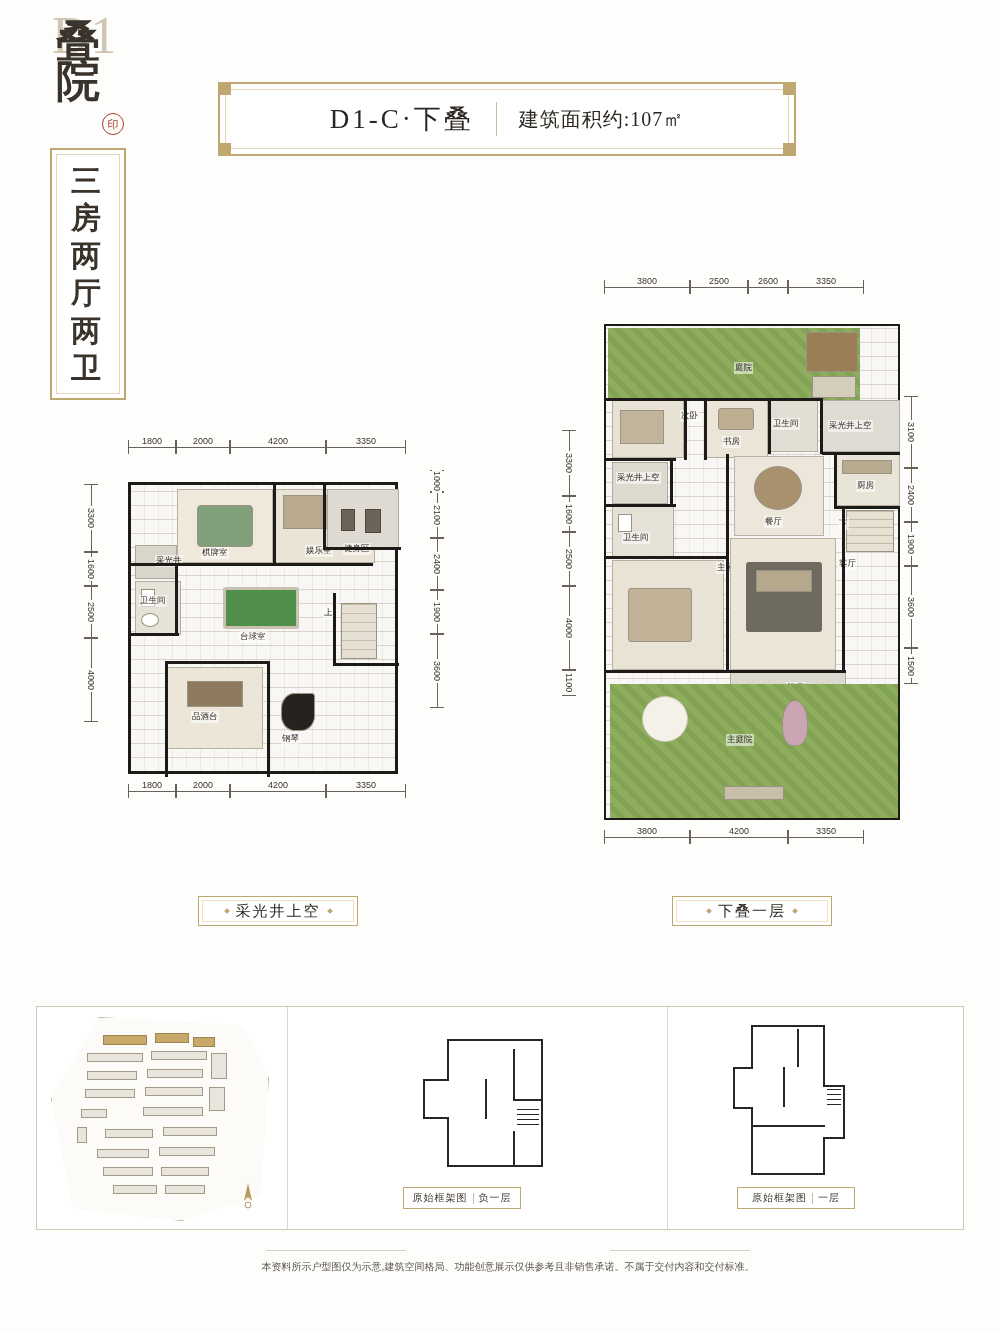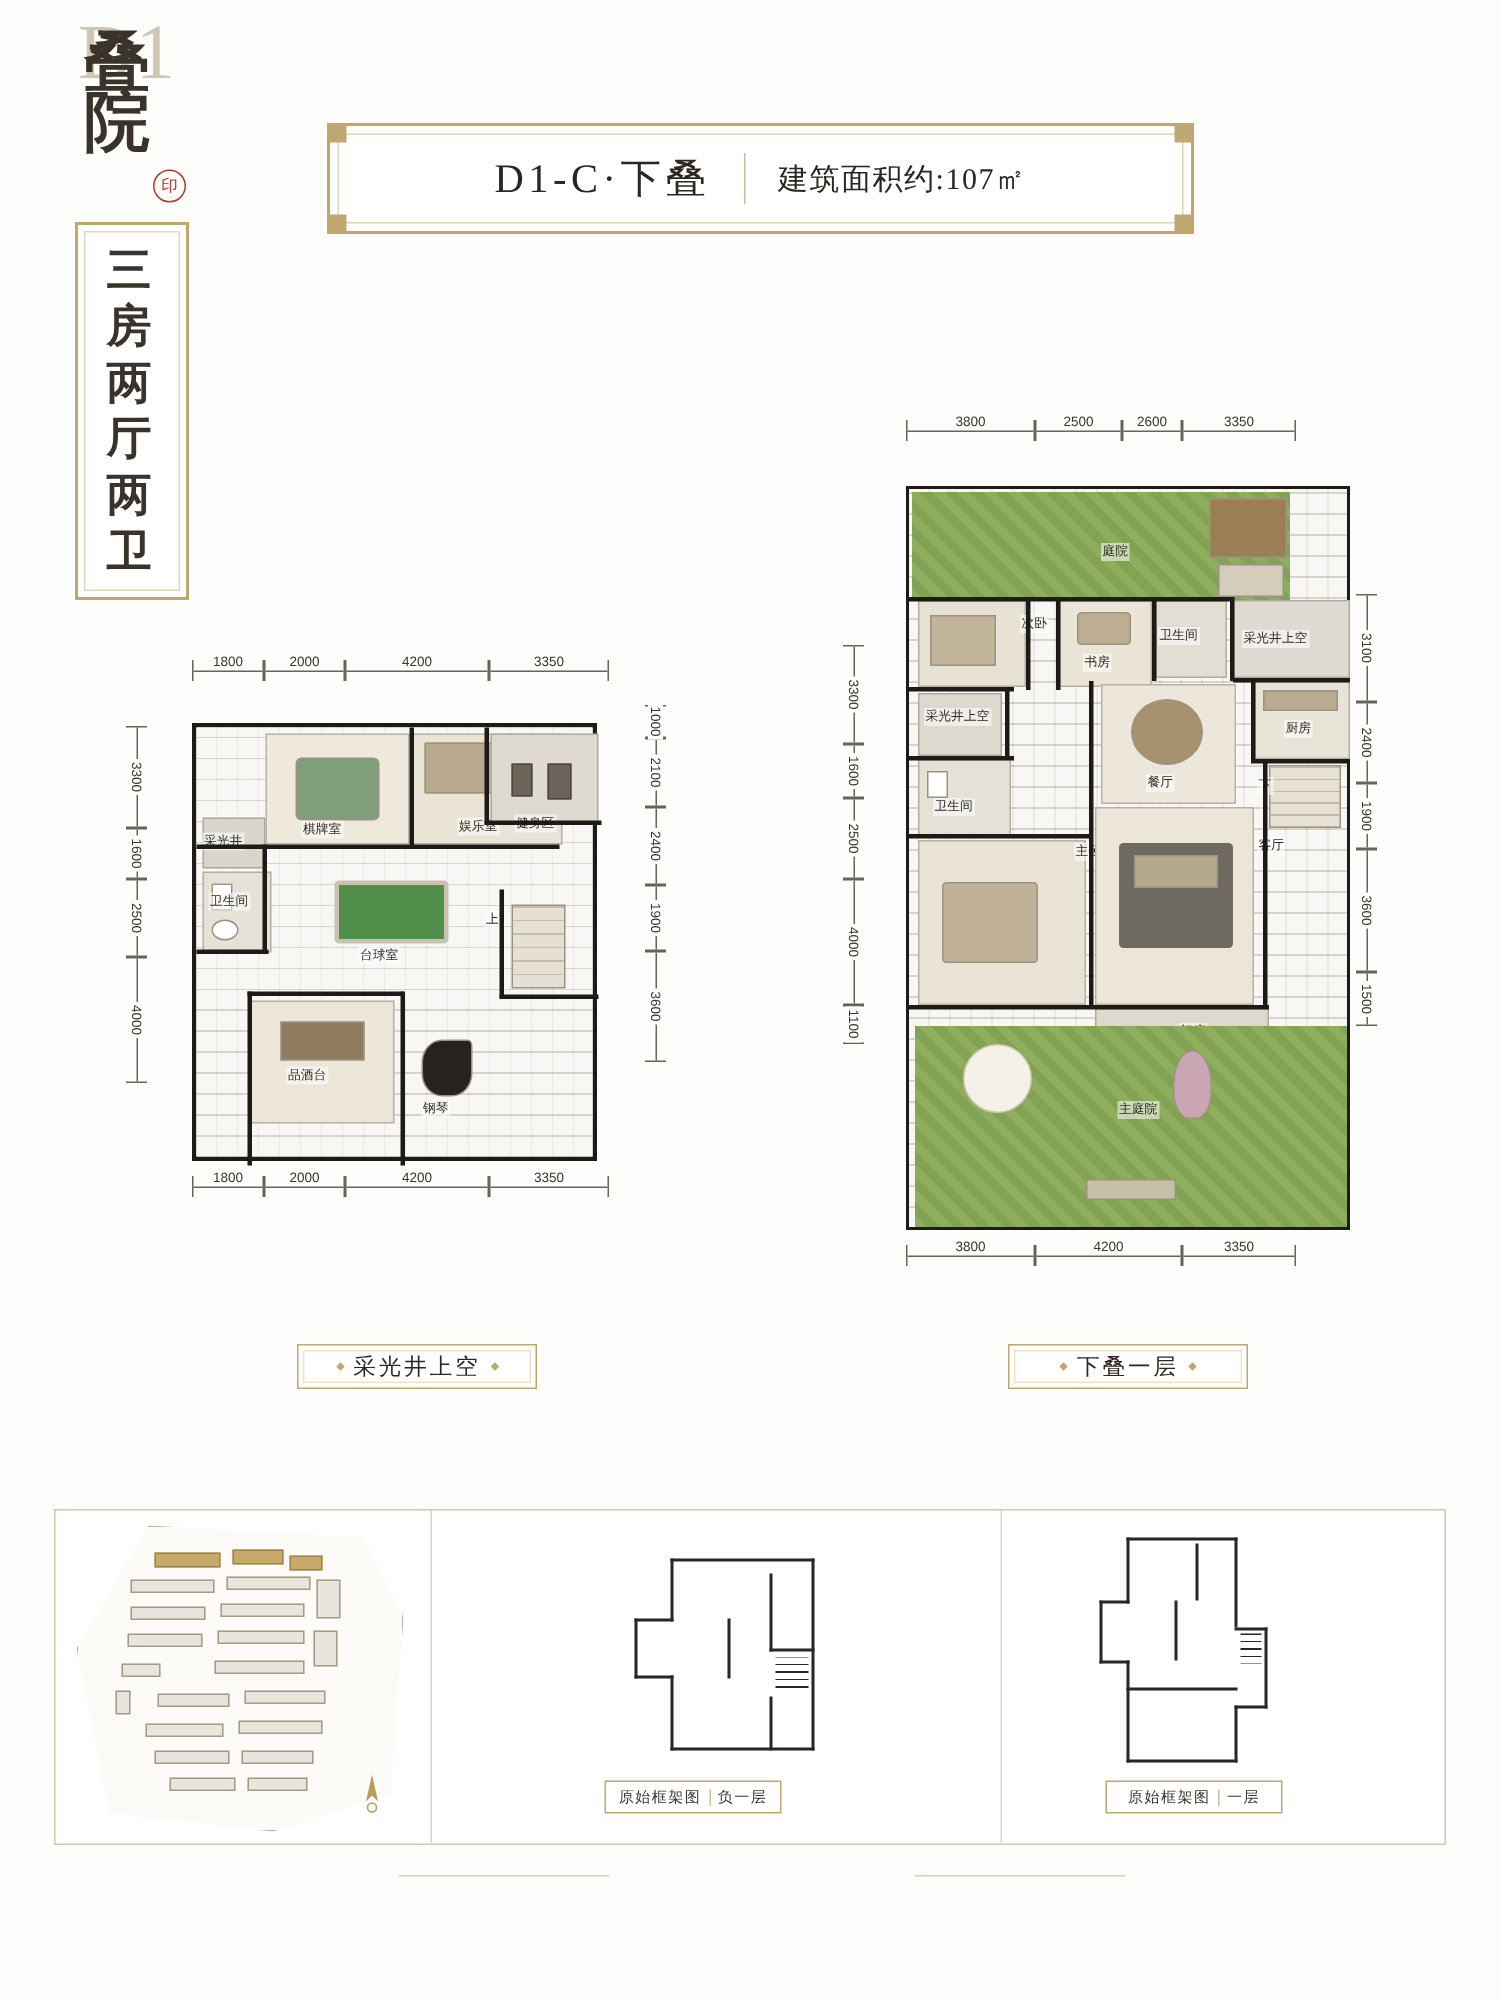--- a/index.html
+++ b/index.html
@@ -290,21 +290,21 @@
       <div class="furn" style="left:152px; top:10px; width:46px; height:34px; background:#b9a98d;"></div>
       <div class="furn" style="left:204px; top:10px; width:34px; height:28px; background:#a89a80;"></div>
       <div class="rlabel" style="left:174px; top:60px;">娱乐室</div>
 
       <div class="room" style="left:196px; top:4px; width:72px; height:60px; background:#dedad2;"></div>
       <div class="furn dark" style="left:210px; top:24px; width:14px; height:22px;"></div>
       <div class="furn dark" style="left:234px; top:24px; width:16px; height:24px;"></div>
       <div class="rlabel" style="left:212px; top:58px;">健身区</div>
 
       <div class="room" style="left:4px; top:60px; width:42px; height:34px; background:#d9d5cb;"></div>
-      <div class="rlabel" style="left:4px; top:70px;text-align:right;">采光井</div>
+      <div class="rlabel" style="left:24px; top:70px;text-align:right;">采光井</div>
 
       <div class="room" style="left:4px; top:96px; width:46px; height:54px; background:#e6e2d8;"></div>
       <div class="furn" style="left:10px; top:104px; width:14px; height:18px; background:#fff;"></div>
       <div class="furn" style="left:10px; top:128px; width:18px; height:14px; background:#fff; border-radius:50%;"></div>
       <div class="rlabel" style="left:8px; top:110px;">卫生间</div>
 
       <div class="pool" style="left:92px; top:102px; width:76px; height:42px;"></div>
       <div class="rlabel" style="left:108px; top:146px;">台球室</div>
 
       <div class="room" style="left:36px; top:182px; width:96px; height:82px; background:#ece6d9;"></div>
@@ -457,21 +457,21 @@
       <div class="furn" style="left:150px; top:244px; width:56px; height:22px; background:#b6a88c;"></div>
       <div class="rlabel" style="left:232px; top:232px;">客厅</div>
 
       <div class="room" style="left:124px; top:346px; width:116px; height:34px; background:#ded9cf;"></div>
       <div class="rlabel" style="left:180px; top:356px;">门廊</div>
 
       <div class="grass" style="left:4px; top:358px; width:288px; height:134px;"></div>
       <div class="furn" style="left:36px; top:370px; width:46px; height:46px; background:#f4f1e8; border-radius:50%; border-color:#cfc7b4;"></div>
       <div class="furn" style="left:176px; top:374px; width:26px; height:46px; background:#caa6b5; border-radius:50% 50% 40% 40%;"></div>
       <div class="furn" style="left:118px; top:460px; width:60px; height:14px; background:#c8bfa9;"></div>
-      <div class="rlabel" style="left:120px; top:408px;margin-left:19px;">主庭院</div>
+      <div class="rlabel" style="left:120px; top:408px;">主庭院</div>
 
       <div class="wall" style="left:0; top:72px; width:216px; height:3px;"></div>
       <div class="wall" style="left:78px; top:72px; width:3px; height:62px;"></div>
       <div class="wall" style="left:98px; top:72px; width:3px; height:62px;"></div>
       <div class="wall" style="left:162px; top:72px; width:3px; height:56px;"></div>
       <div class="wall" style="left:214px; top:72px; width:3px; height:56px;"></div>
       <div class="wall" style="left:0; top:132px; width:70px; height:3px;"></div>
       <div class="wall" style="left:64px; top:132px; width:3px; height:48px;"></div>
       <div class="wall" style="left:0; top:178px; width:70px; height:3px;"></div>
       <div class="wall" style="left:120px; top:128px; width:3px; height:216px;"></div>
@@ -580,15 +580,16 @@
     <div class="mini-label" style="left:700px; top:180px;">
       <span>原始框架图</span>
       <span class="sep"></span>
       <span>一层</span>
     </div>
   </div>
 
   <div class="disc-rule" style="left:266px; width:140px;"></div>
   <div class="disc-rule" style="left:610px; width:140px;"></div>
   <div class="disclaimer">
+    <div>本资料所示户型图仅为示意,建筑空间格局、功能创意展示仅供参考且非销售承诺。不属于交付内容和交付标准。</div>
   </div>
 
 </div>
 
 </body></html>

